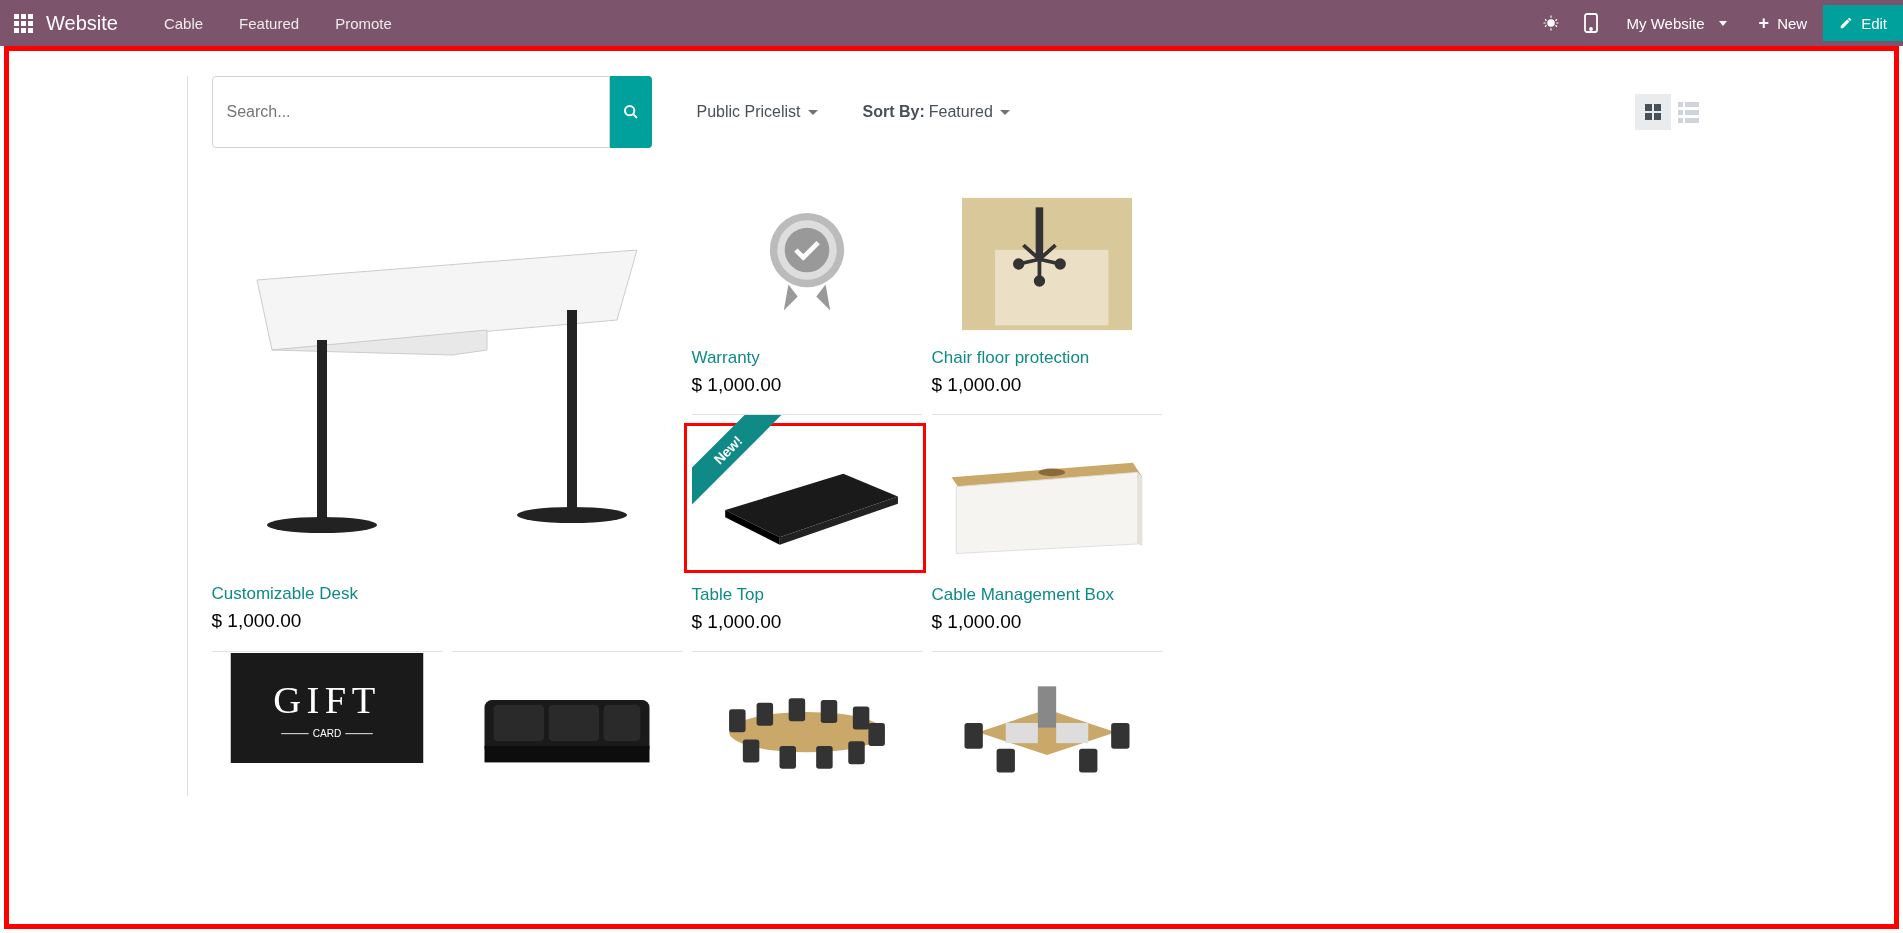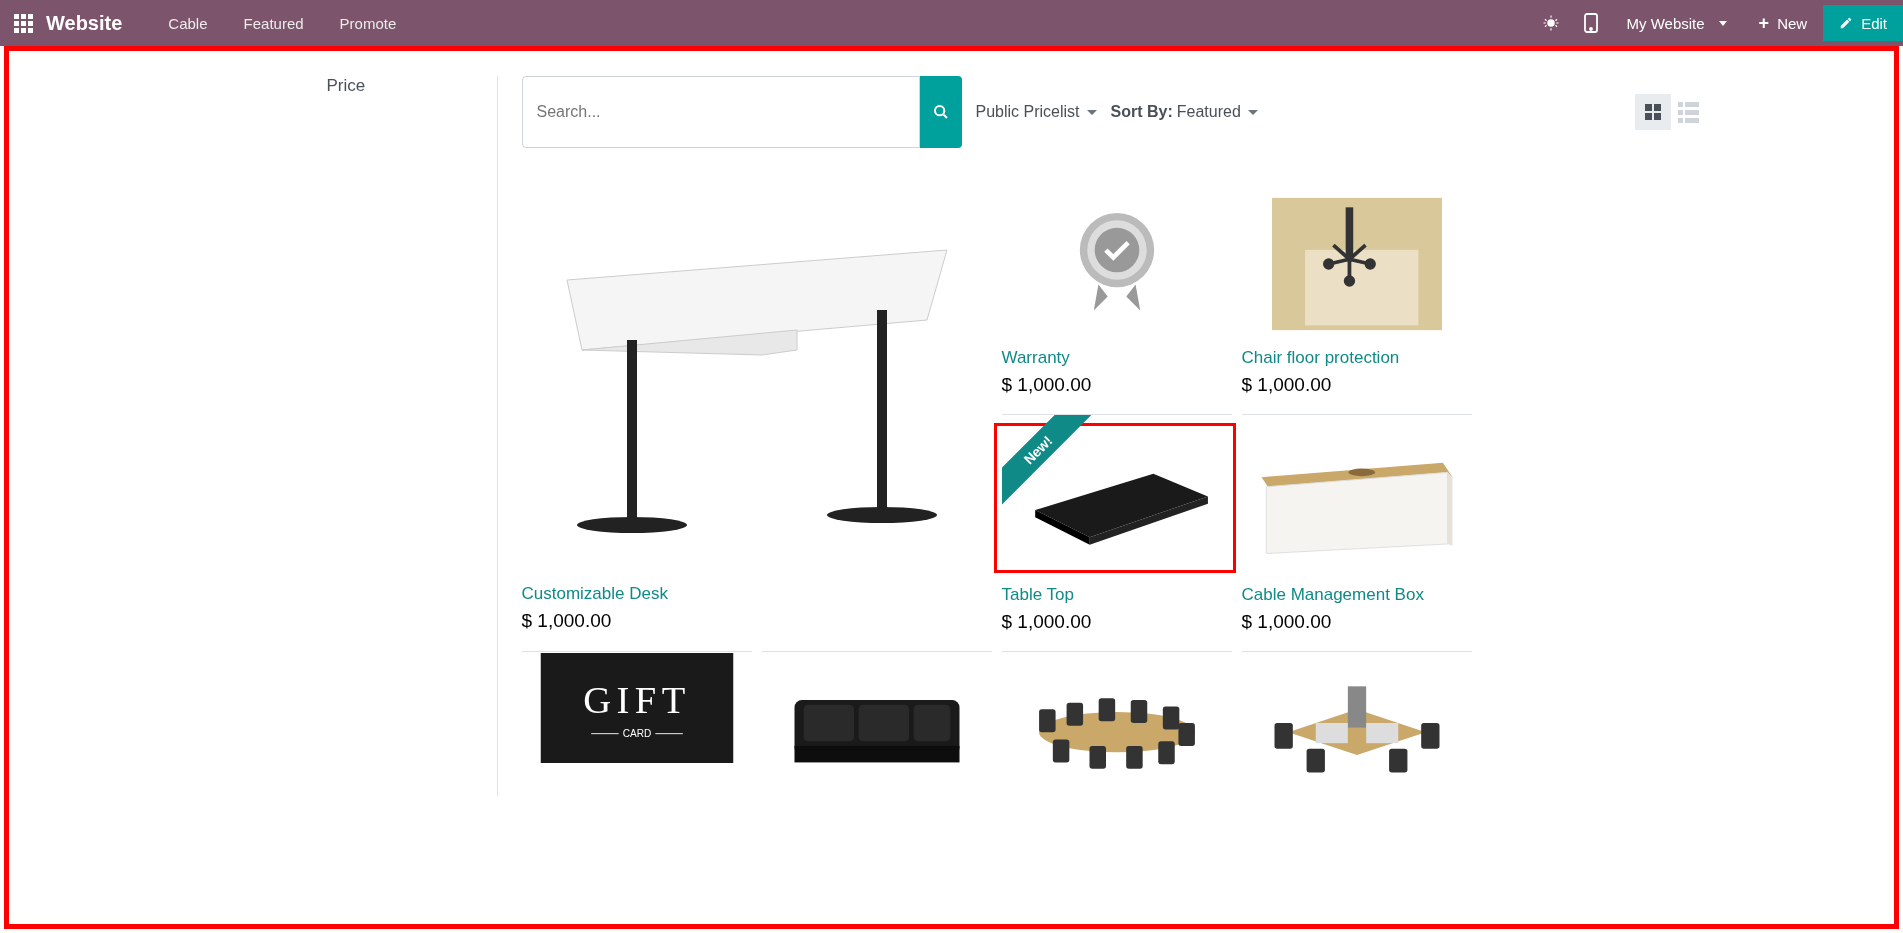--- a/index.html
+++ b/index.html
@@ -2,21 +2,21 @@
 <html><head>
 <meta charset="utf-8">
 <style>
 * { margin:0; padding:0; box-sizing:border-box; }
 body { font-family: -apple-system, Helvetica, Arial, sans-serif; background:#fff; overflow:hidden; }
 
 .topbar { height:46px; background:#7c546b; display:flex; align-items:center; color:#fff; font-size:15px; }
 .topbar .apps-icon { width:46px; display:flex; align-items:center; justify-content:center; cursor:pointer; }
 .grid9 { display:grid; grid-template-columns:repeat(3,5px); grid-template-rows:repeat(3,5px); gap:2px; }
 .grid9 span { background:#fff; }
-.topbar .brand { font-weight:700; font-size:20px; padding-right:28px; cursor:pointer; }
+.topbar .brand { font-weight:400; font-size:20px; padding-right:28px; cursor:pointer; }
 .top-link { padding:0 18px; cursor:pointer; font-size:15px; color:#ececec; }
 .top-spacer { flex:1; }
 .top-icon { width:40px; display:flex; align-items:center; justify-content:center; cursor:pointer; }
 .top-btn { display:flex; align-items:center; padding:0 16px; height:36px; cursor:pointer; gap:8px; }
 .top-btn.edit { background:#00a09d; }
 .caret { width:0; height:0; border-left:4px solid transparent; border-right:4px solid transparent; border-top:5px solid #fff; margin-left:6px; display:inline-block;}
 .plus { font-size:18px; font-weight:bold; }
 
 .red-frame { position:absolute; top:46px; left:4px; right:4px; bottom:4px; border:5px solid red; pointer-events:none; z-index:999;}
 
@@ -26,21 +26,21 @@
 .sidebar { width:310px; flex:none; padding:0 20px 0 140px; }
 .sidebar h3 { font-size:17px; color:#495057; font-weight:500; }
 .side-divider { border-left:1px solid #e0e0e0; }
 
 .main { flex:1; padding:0 10px 0 24px; }
 
 .toolbar { display:flex; align-items:center; gap:14px; margin-bottom:30px; }
 .search-wrap { display:flex; flex:0 0 440px; }
 .search-input { flex:1; border:1px solid #ced4da; border-radius:4px 0 0 4px; padding:26px 14px; font-size:16px; }
 .search-btn { width:42px; background:#00a09d; border:none; border-radius:0 4px 4px 0; color:#fff; cursor:pointer; display:flex; align-items:center; justify-content:center;}
-.dd { color:#495057; font-size:16px; cursor:pointer; display:flex; align-items:center; gap:4px;}
+.dd { color:#495057; font-size:16px; cursor:pointer; display:flex; align-items:center; gap:4px;margin-left:31px;}
 .dd .lbl-bold{ font-weight:600; }
 .caret-grey { width:0; height:0; border-left:5px solid transparent; border-right:5px solid transparent; border-top:5px solid #6c757d; display:inline-block; margin-left:3px; }
 .view-toggle { display:flex; margin-left:auto; background:#fff; }
 .vbtn { width:36px; height:36px; display:flex; align-items:center; justify-content:center; cursor:pointer; }
 .vbtn.active { background:#e9ecef; }
 .grid4 { display:grid; grid-template-columns:repeat(2,7px); grid-template-rows:repeat(2,7px); gap:2px;}
 .grid4 span { background:#495057; }
 .list-icon { display:flex; flex-direction:column; gap:3px; }
 .list-icon .row { display:flex; gap:2px; }
 .list-icon .dot{ width:5px; height:5px; background:#ced4da;}
@@ -107,23 +107,20 @@
   <div class="top-btn edit">
     <svg width="14" height="14" viewBox="0 0 24 24" fill="#fff">
         <path d="M3 17.25V21h3.75L17.81 9.94l-3.75-3.75L3 17.25zM20.71 7.04a1 1 0 000-1.41l-2.34-2.34a1 1 0 00-1.41 0l-1.83 1.83 3.75 3.75 1.83-1.83z"></path>
       </svg>
     <span>Edit</span>
   </div>
 </div>
 
 <div class="content">
   <div class="layout">
-    <div class="sidebar">
-      <h3>Price</h3>
-    </div>
     <div class="side-divider"></div>
     <div class="main">
       <div class="toolbar">
         <div class="search-wrap">
           <input class="search-input" placeholder="Search..." style="">
           <button class="search-btn">
             <svg width="16" height="16" viewBox="0 0 24 24" fill="none" stroke="#fff" stroke-width="3">
                 <circle cx="10" cy="10" r="7"></circle>
                 <path d="M21 21l-5-5"></path>
               </svg>

